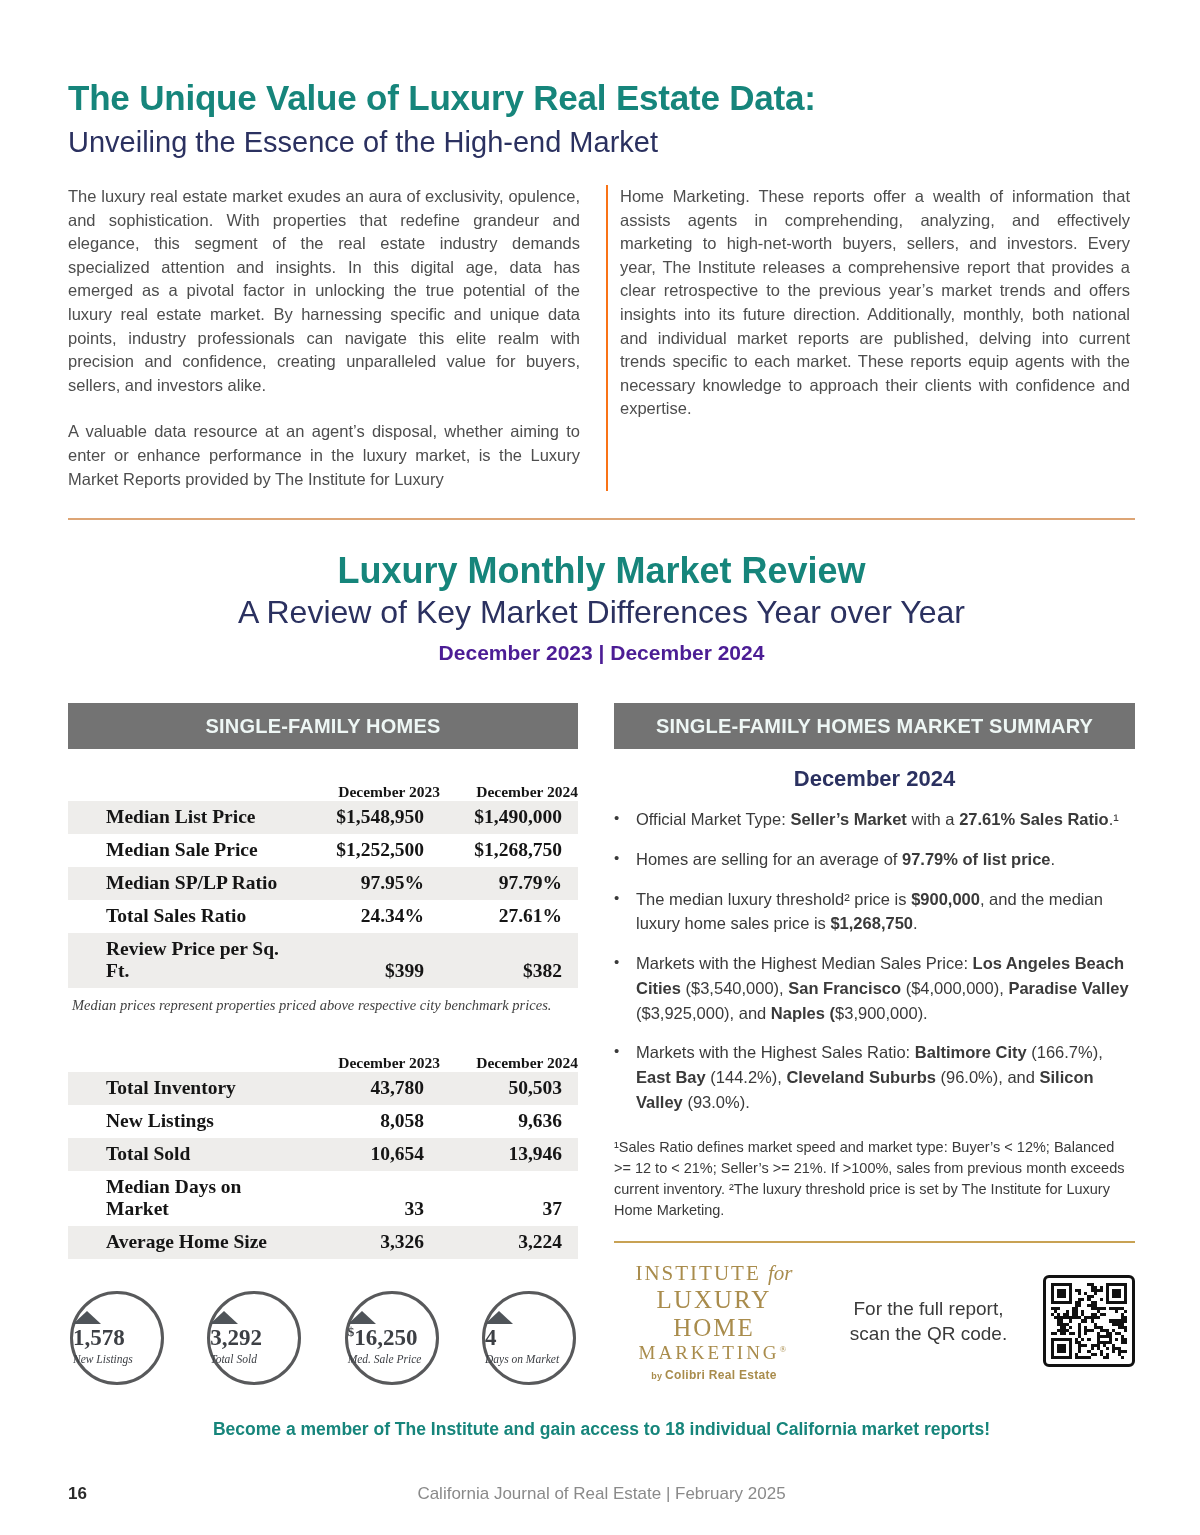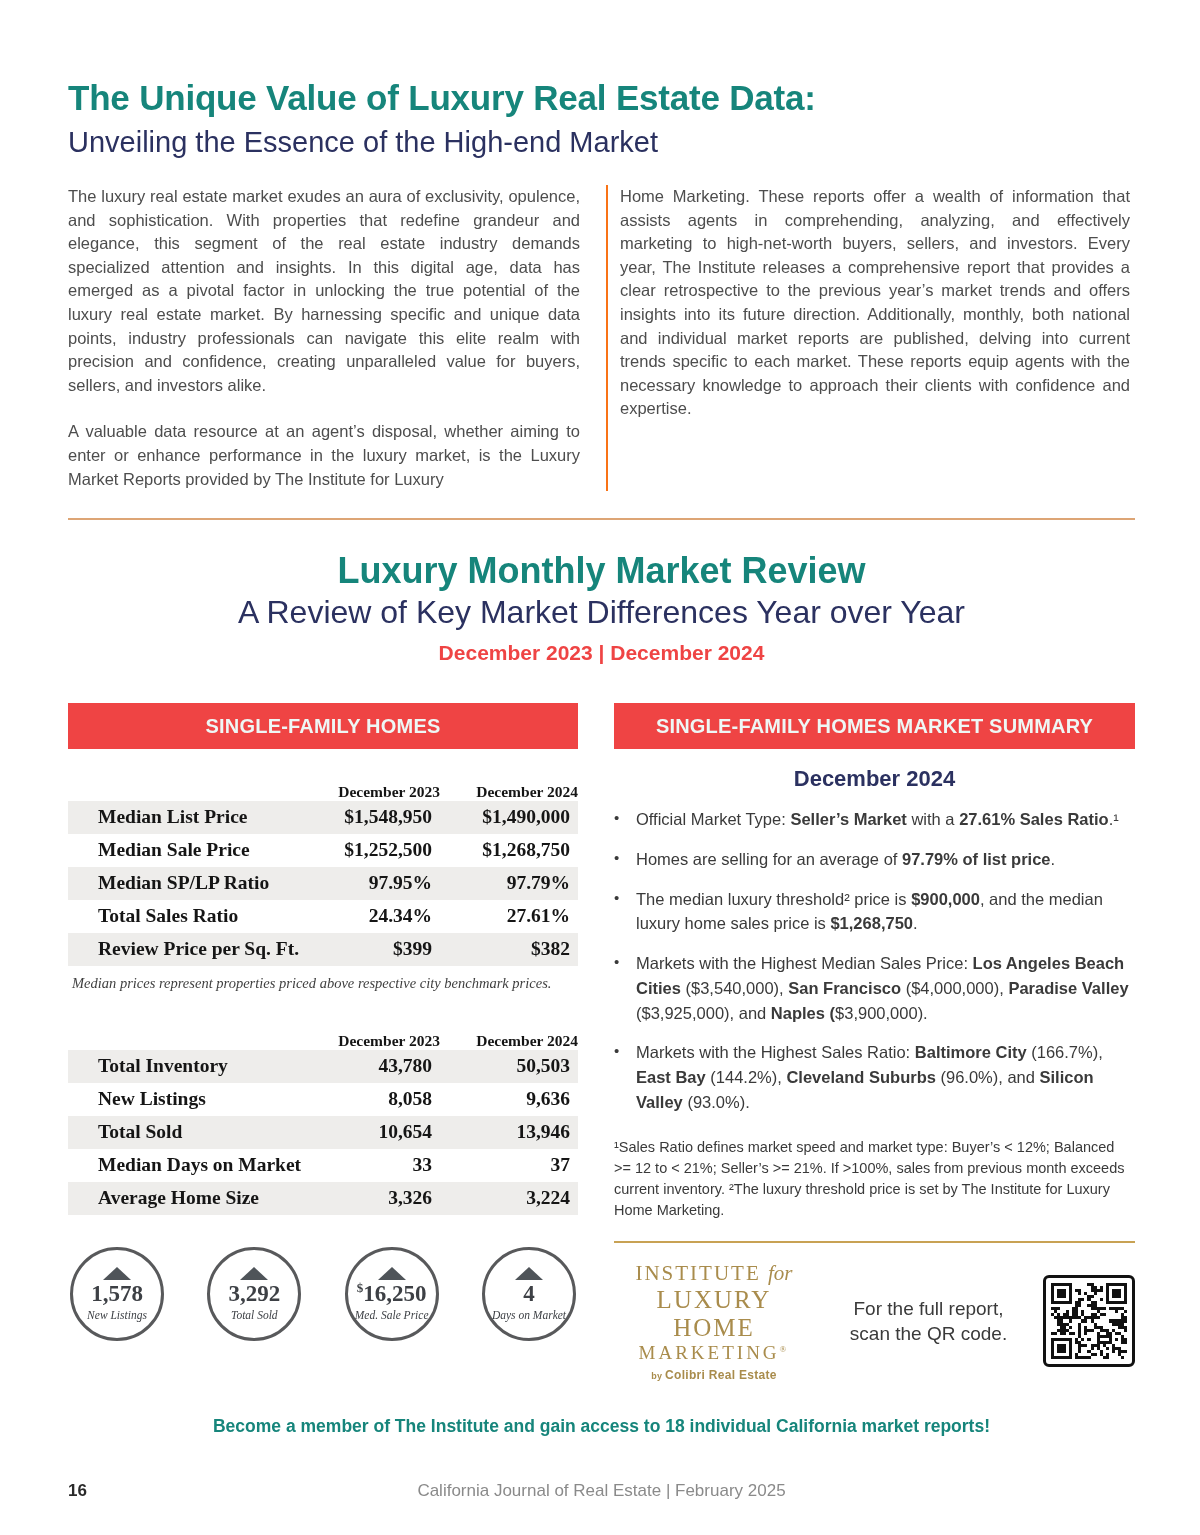--- a/index.html
+++ b/index.html
@@ -18,41 +18,41 @@
   .intro p { font-size:16.5px; line-height:1.43; text-align:justify; color:#4d4d4d; }
   .intro p + p { margin-top:23px; }
   .b { font-weight:bold; color:#3a3a3a; }
 
   .rule-tan { border:none; border-top:2px solid #dda575; margin:27px 0 0 0; }
 
   
   .review { text-align:center; margin-top:30px; }
   .review .r1 { color:#16857b; font-size:36px; font-weight:bold; }
   .review .r2 { color:#2b3160; font-size:32px; font-weight:normal; margin-top:2px; }
-  .review .r3 { color:#ef4444; font-size:21px; font-weight:bold; margin-top:10px; }
+  .review .r3 { color:#4c1d95; font-size:21px; font-weight:bold; margin-top:10px; }
 
   
   .panels { display:flex; margin-top:38px; gap:36px; }
   .panelL { width:510px; }
   .panelR { width:521px; }
-  .bar { background:#ef4444; color:#eef7f5; font-weight:bold; font-size:20px; text-align:center; padding:12px 0 11px; letter-spacing:0.2px; }
+  .bar { background:#737373; color:#eef7f5; font-weight:bold; font-size:20px; text-align:center; padding:12px 0 11px; letter-spacing:0.2px; }
   .thead { display:flex; justify-content:flex-end; gap:0; margin-top:34px; }
   .thead span { font-family:"Liberation Serif","DejaVu Serif",serif; font-weight:bold; font-size:15.5px; color:#151515; width:128px; text-align:right; }
   .thead span + span { margin-left:10px; }
-  .trow { display:flex; align-items:flex-end; padding:5px 8px 6px; }
+  .trow { display:flex; align-items:flex-end; padding:5px 16px 6px; }
   .trow.band { background:#eeedeb; }
   .tlabel { flex:1; font-family:"Liberation Serif","DejaVu Serif",serif; font-weight:bold; font-size:19.5px; color:#151515; padding-left:22px; }
   .tval { width:128px; text-align:right; font-family:"Liberation Serif","DejaVu Serif",serif; font-weight:bold; font-size:19.5px; color:#151515; }
   .tval + .tval { margin-left:10px; }
   .tnote { font-family:"Liberation Serif","DejaVu Serif",serif; font-style:italic; font-size:14.5px; color:#3f3f3f; margin-top:9px; padding-left:4px; }
   .thead2 { margin-top:40px; }
 
   
   .circles { display:flex; justify-content:space-between; margin-top:32px; padding:0 2px; }
-  .circle { width:94px; height:94px; border:3px solid #58595b; border-radius:50%; display:flex; flex-direction:column; align-items:center; justify-content:center; background:#fff; }
+  .circle { width:94px; height:94px; border:3px solid #58595b; border-radius:50%; display:flex; flex-direction:column; justify-content:center; background:#fff; }
   .c-arrow { width:0; height:0; border-left:14px solid transparent; border-right:14px solid transparent; border-bottom:13px solid #4f5459; margin-bottom:2px; }
   .c-val { font-family:"Liberation Serif","DejaVu Serif",serif; font-weight:bold; font-size:23px; color:#3d4045; line-height:1.05; white-space:nowrap; }
   .c-val sup { font-size:13px; }
   .c-label { font-family:"Liberation Serif","DejaVu Serif",serif; font-style:italic; font-size:11.5px; color:#3d4045; margin-top:3px; white-space:nowrap; }
 
   
   .rp-period { text-align:center; color:#2b3160; font-weight:bold; font-size:22px; margin-top:17px; }
   .bullets { margin-top:14px; }
   .bullet { display:flex; margin-top:15px; }
   .bullet .dot { width:22px; flex:none; font-size:15px; color:#3a3a3a; padding-top:2px; }

